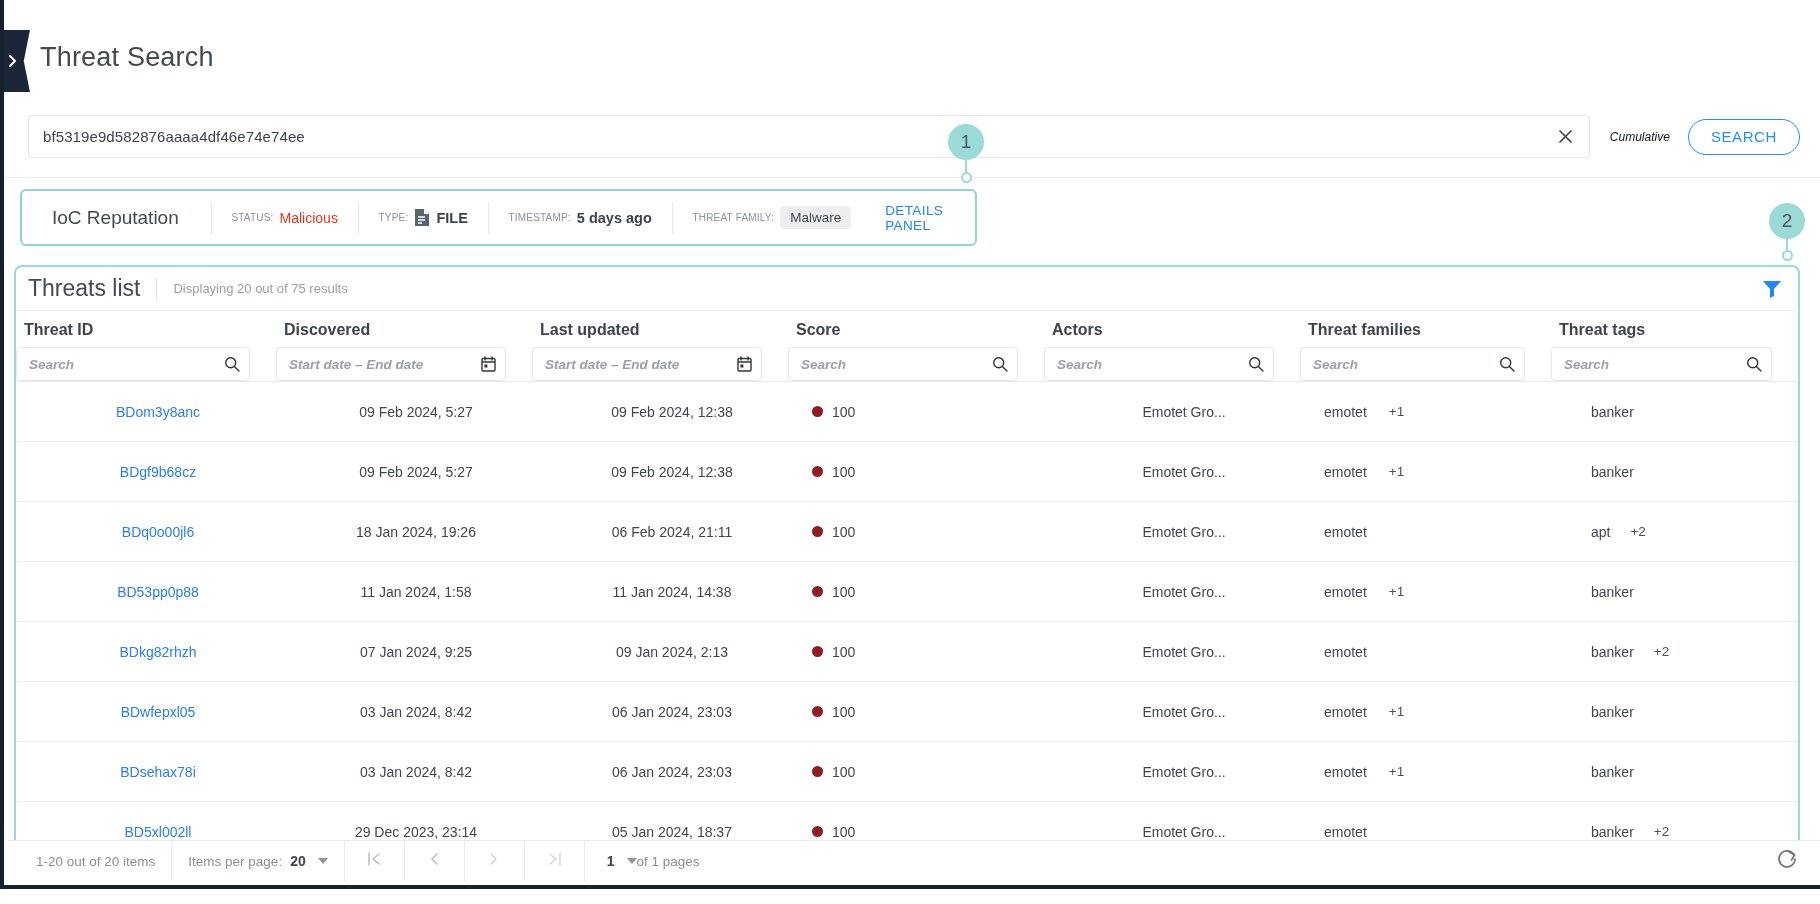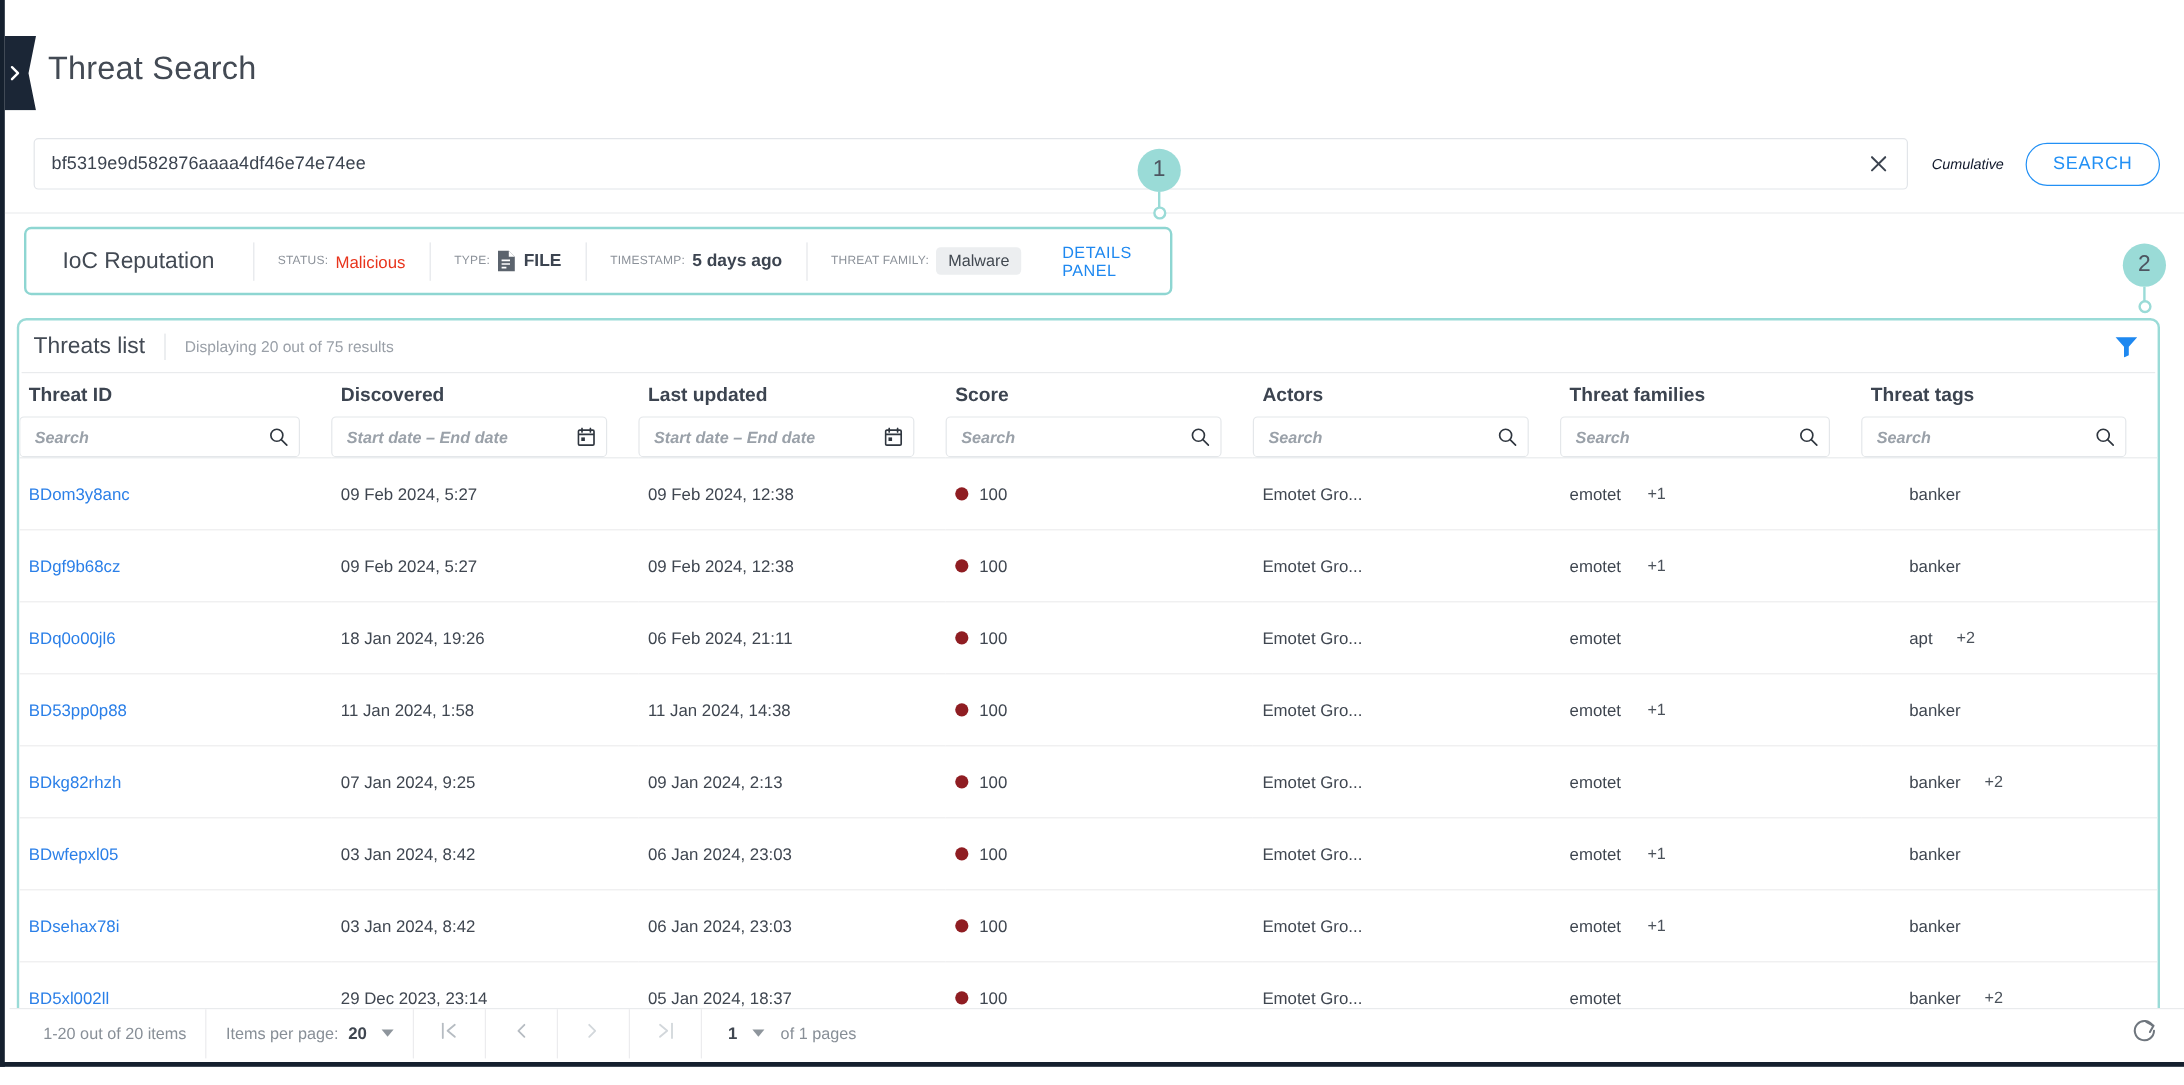--- a/index.html
+++ b/index.html
@@ -137,21 +137,21 @@
     border: 2px solid #9adbd7;
     border-radius: 8px;
     background: #fff;
     overflow: hidden;
   }
   .threats-head {
     height: 43px; display: flex; align-items: center;
     padding: 0 16px 0 12px;
     position: relative;
   }
-  .threats-title { font-size: 19px; color: #434a54; }
+  .threats-title { font-size: 23px; color: #434a54; }
   .vsep { width: 1px; height: 22px; background: #e0e3e6; margin: 0 16px; }
   .threats-sub { font-size: 13px; color: #9aa0a8; }
   .funnel {
     position: absolute; right: 16px; top: 50%; transform: translateY(-50%);
     cursor: pointer; display:flex;
   }
   .head-rule { height: 1px; background: #e9ebed; margin: 0 2px; }
 
   
   .tbl { width: 100%; border-collapse: collapse; table-layout: fixed; }
@@ -184,25 +184,26 @@
   .filter-input .ph {
     font-size: 13.5px; color: #9aa1a9; font-style: italic;
     white-space: nowrap; overflow: hidden;
   }
   .filter-input .in-icon {
     position: absolute; right: 9px; top: 50%; transform: translateY(-50%);
     display: flex;
   }
 
   .tbl td {
-    padding: 0 0 0 8px;
+    padding: 0 0 0 24px;
     height: 60px;
     border-top: 1px solid #ededee;
     font-size: 14px; color: #3f4650;
     vertical-align: middle;
+    text-align: center;
   }
   .tbl tr.first-row td { border-top: 1px solid #e9ebed; }
   .tid { color: #2a7fe8; cursor: pointer; }
   .score-cell { display: flex; align-items: center; gap: 9px; }
   .score-dot { width: 11px; height: 11px; border-radius: 50%; background: #8f1d22; }
   .tag-wrap { display: flex; align-items: center; }
   .tag-main { min-width: 0; }
   .tag-extra { color: #4a515a; margin-left: 20px; font-size: 13.5px; }
   .fam-extra { color: #4a515a; margin-left: 22px; font-size: 13.5px; }
   .tt-pad { padding-left: 40px !important; }
@@ -663,21 +664,21 @@
       <span>
         <svg width="15" height="16" viewBox="0 0 15 16">
             <path d="M3 3 L9 8 L3 13" stroke="#d2d7db" stroke-width="1.5" fill="none" stroke-linecap="round" stroke-linejoin="round"></path>
             <path d="M13 2 v12" stroke="#d2d7db" stroke-width="1.5" stroke-linecap="round"></path>
           </svg>
       </span>
     </div>
     <div class="bb-cell no-border" style="padding-left:22px;">
       <span class="page-num">1</span>
       <span class="caret"></span>
-      <span style="margin-left:14px;text-align:right;">of 1 pages</span>
+      <span style="text-align:right;">of 1 pages</span>
     </div>
     <div class="refresh-btn">
       <span>
         <svg width="22" height="22" viewBox="0 0 22 22">
             <path d="M18 7 A8 8 0 1 0 19 11" stroke="#6f767e" stroke-width="1.7" fill="none" stroke-linecap="round"></path>
             <path d="M12.5 3.5 L18.6 6.8 L15.6 12" stroke="#6f767e" stroke-width="1.7" fill="none" stroke-linecap="round" stroke-linejoin="round"></path>
           </svg>
       </span>
     </div>
   </div>

